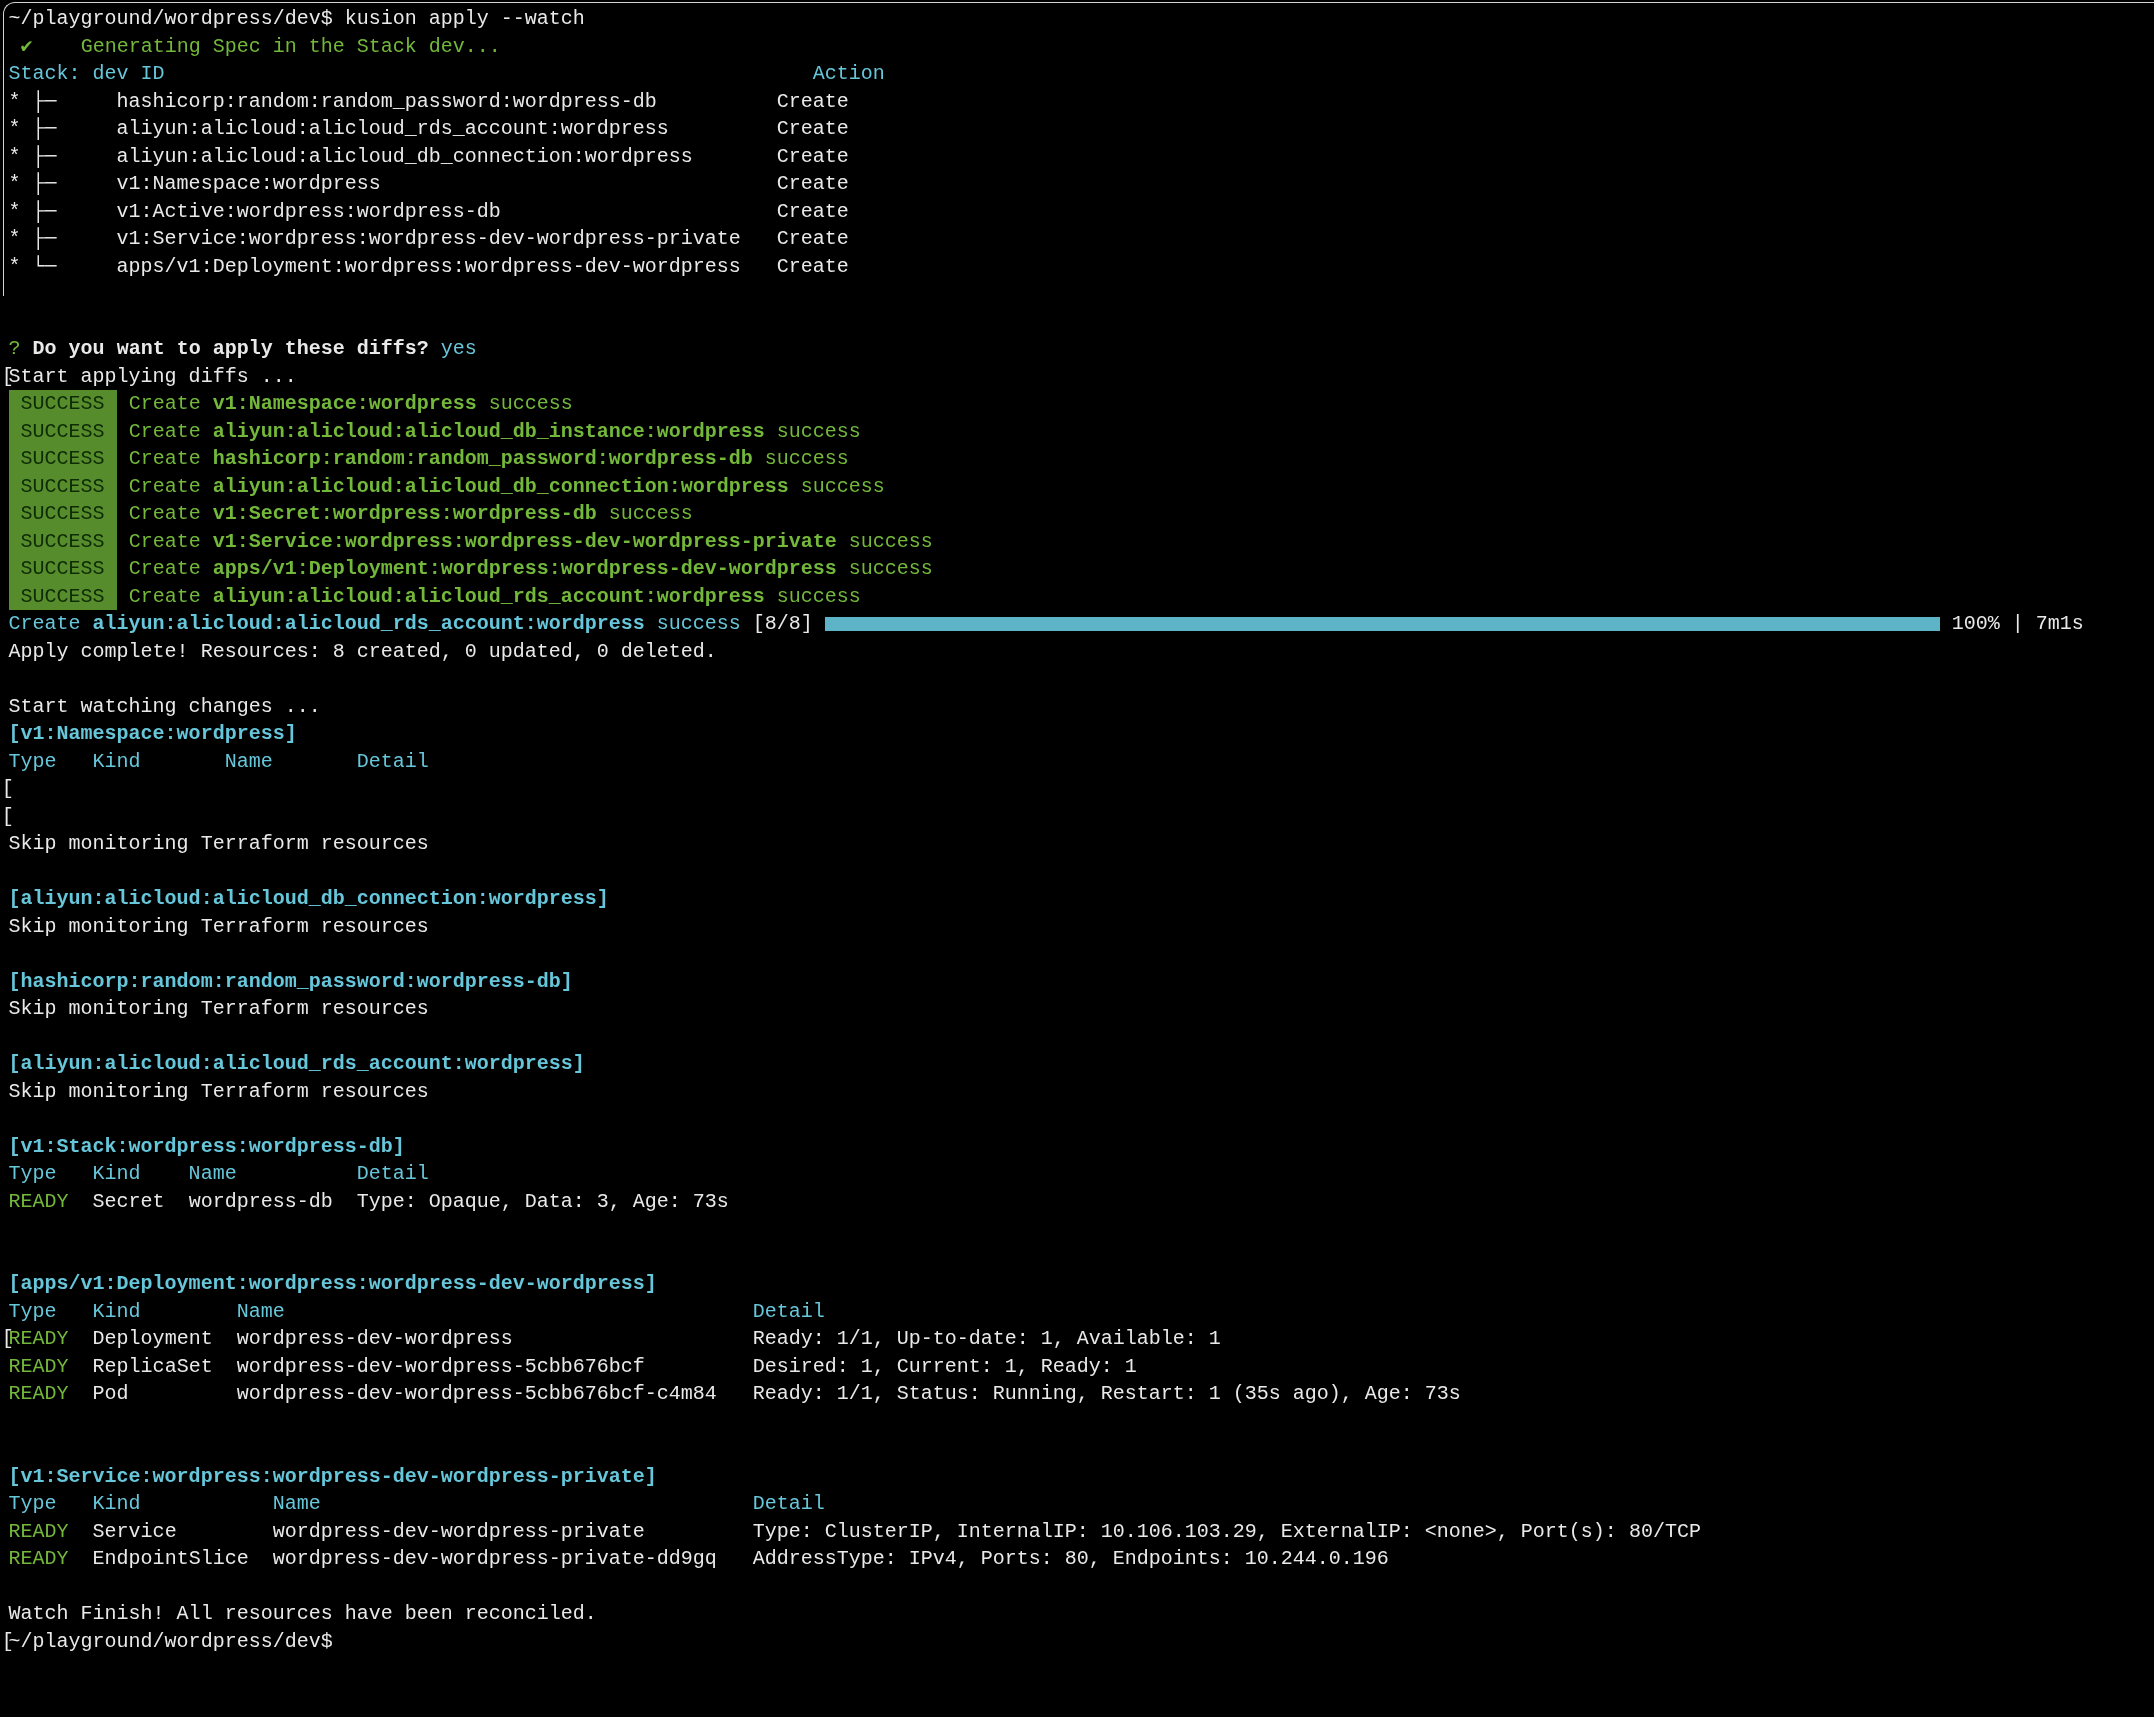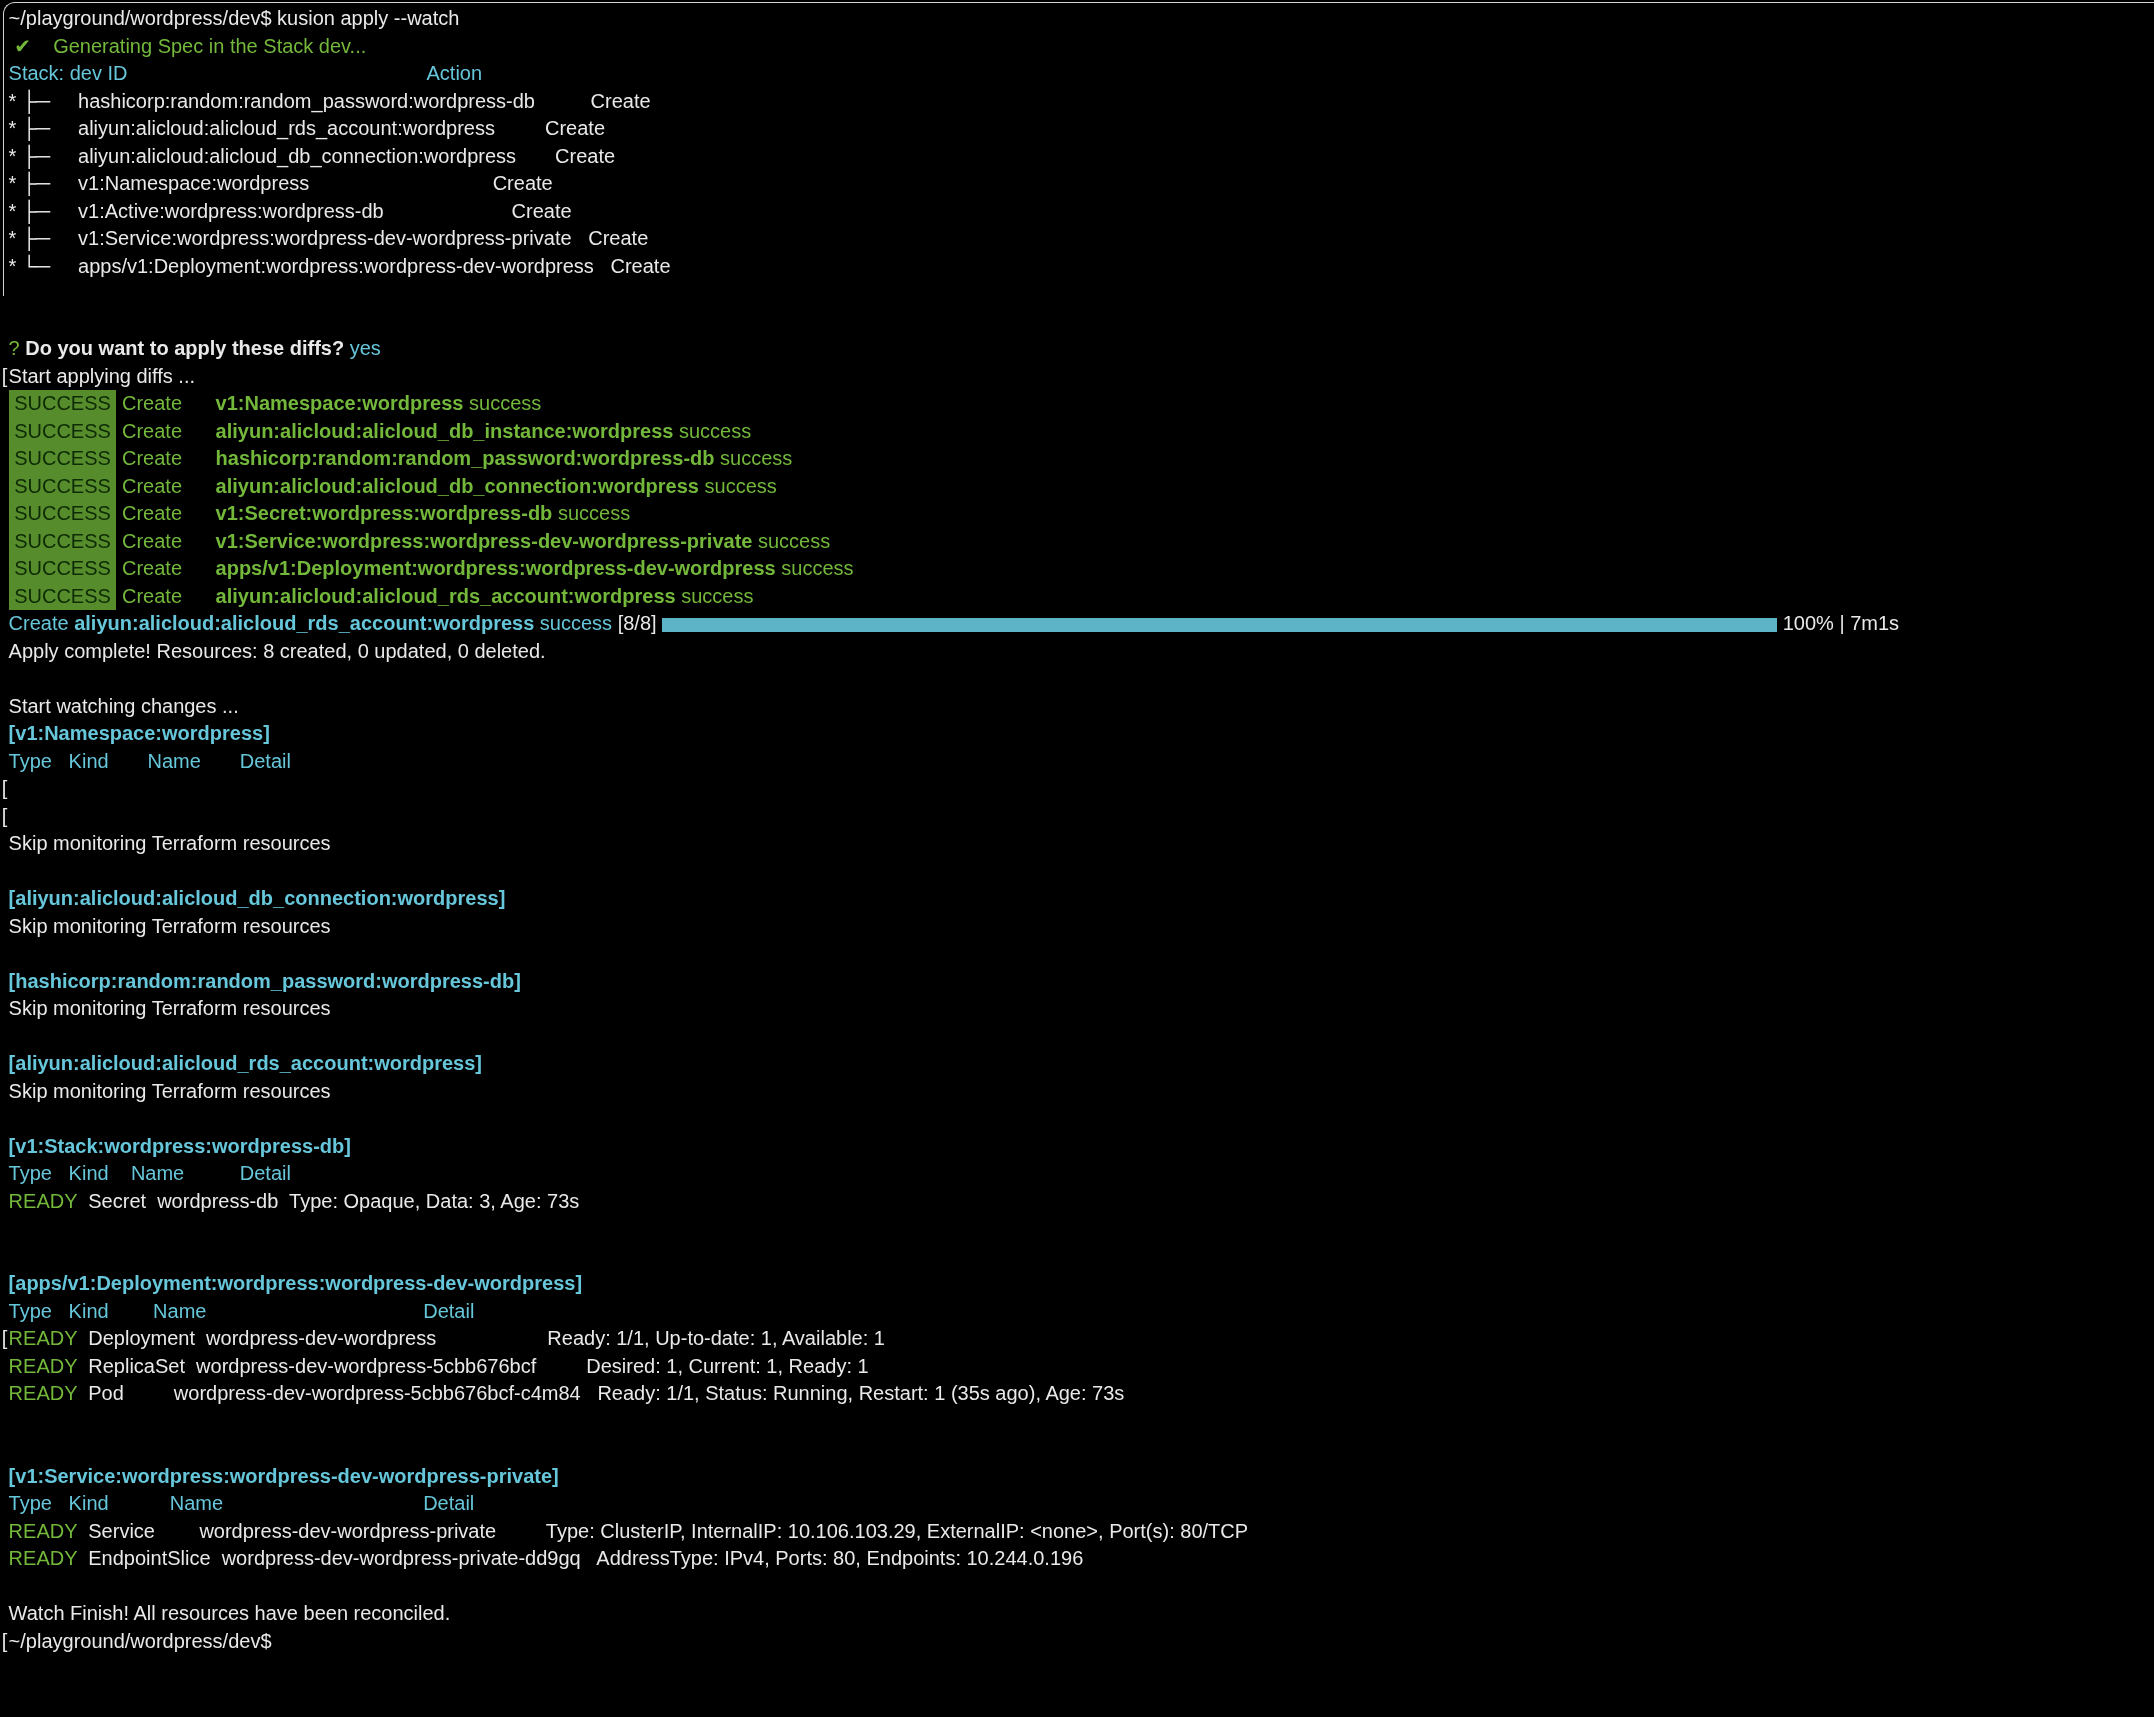--- a/index.html
+++ b/index.html
@@ -3,33 +3,33 @@
 <meta charset="utf-8">
 <style>
   html, body { margin: 0; padding: 0; background: #000; }
   .terminal {
     position: relative;
     width: 2154px;
     height: 1717px;
     box-sizing: border-box;
     background: var(--bg, #000);
     overflow: hidden;
-    font-family: Liberation Sans, sans-serif;
+    font-family: Liberation Mono, monospace;
     font-size: 20px;
     line-height: 27.5px;
     padding: 5.2px 0 0 8.6px;
     color: var(--fg, #e9e9e9);
   }
   .line { position: relative; height: 27.5px; white-space: pre; }
   .seg-fg        { color: var(--fg); }
   .seg-bold-fg   { color: var(--fg); font-weight: bold; margin-top: 24px; }
   .seg-cyan      { color: var(--cyan); }
   .seg-bold-cyan { color: var(--cyan); font-weight: bold; }
   .seg-green     { color: var(--green); }
-  .seg-bold-green{ color: var(--green); font-weight: bold; margin-left: 28px; }
+  .seg-bold-green{ color: var(--green); font-weight: bold; }
   .seg-badge {
     display: inline-block; height: 27.5px; vertical-align: top;
     background: var(--badge-bg); color: var(--badge-fg);
   }
   .seg-bar {
     display: inline-block; width: 1115px; height: 14.6px;
     background: var(--bar); vertical-align: middle;
   }
   .seg-edge { position: absolute; left: -6.9px; color: var(--fg); }
   .window-border {

